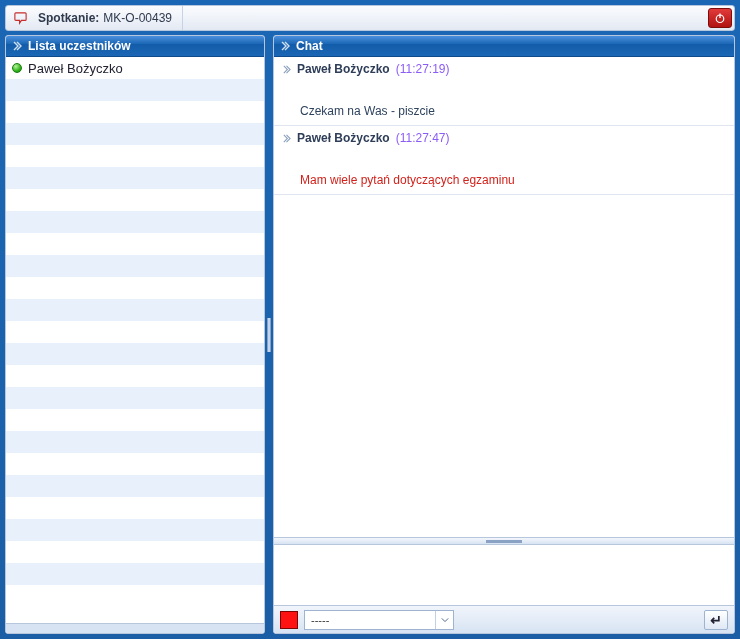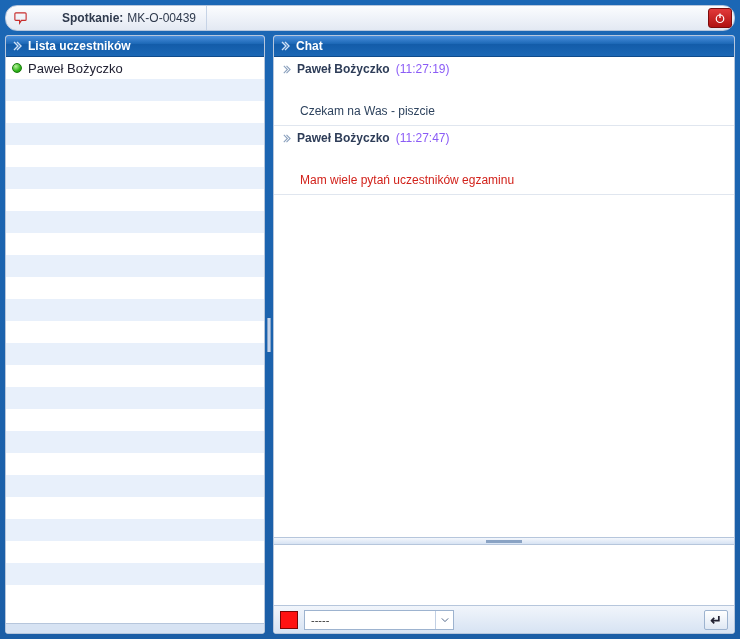--- a/index.html
+++ b/index.html
@@ -13,25 +13,24 @@
     width: 740px;
     height: 639px;
     background: linear-gradient(#1b67b5, #1b5ea6);
     padding: 5px;
   }
   
   .topbar {
     height: 26px;
     background: linear-gradient(#fbfcfe, #e3e9f3);
     border: 1px solid #b6c6dc;
-    border-radius: 12px;
+    border-radius: 3px;
     display: flex;
     align-items: center;
     padding: 0 2px;
-    gap: 24px;
   }
   .topbar .icon-cell {
     width: 24px;
     display: flex;
     align-items: center;
     justify-content: center;
   }
   .topbar .title-tab {
     display: flex;
     align-items: center;
@@ -336,21 +335,21 @@
             <div class="line-head">
               <span class="chev">
                 <svg width="9" height="9" viewBox="0 0 10 10">
                   <path d="M2 1l4 4-4 4" fill="none" stroke="#8aa0bd" stroke-width="1.2"></path>
                   <path d="M5 1l4 4-4 4" fill="none" stroke="#8aa0bd" stroke-width="1.2"></path>
                 </svg>
               </span>
               <span class="author">Paweł Bożyczko</span>
               <span class="time">(11:27:47)</span>
             </div>
-            <div class="msg red">Mam wiele pytań uczestników egzaminu</div>
+            <div class="msg red">Mam wiele pytań dotyczących egzaminu</div>
           </div>
         </div>
 
       <div class="hsplit">
         <div class="grip"></div>
       </div>
 
       <div class="input-area"></div>
 
       <div class="toolbar">

